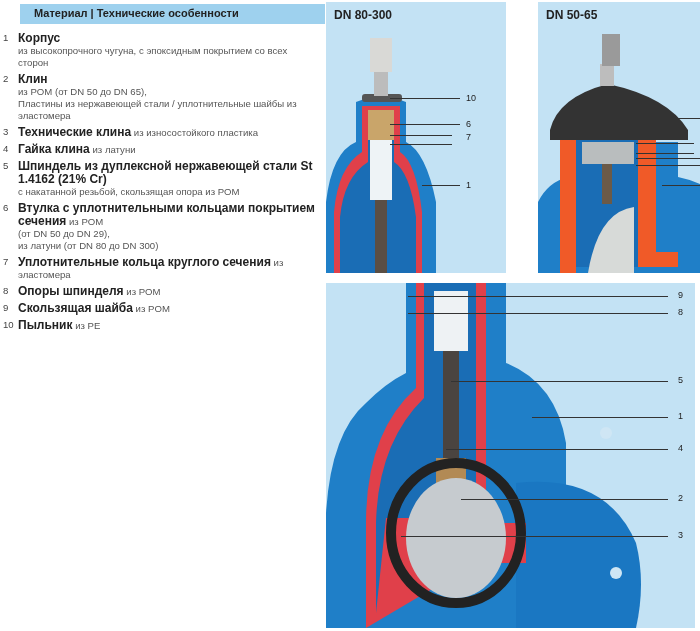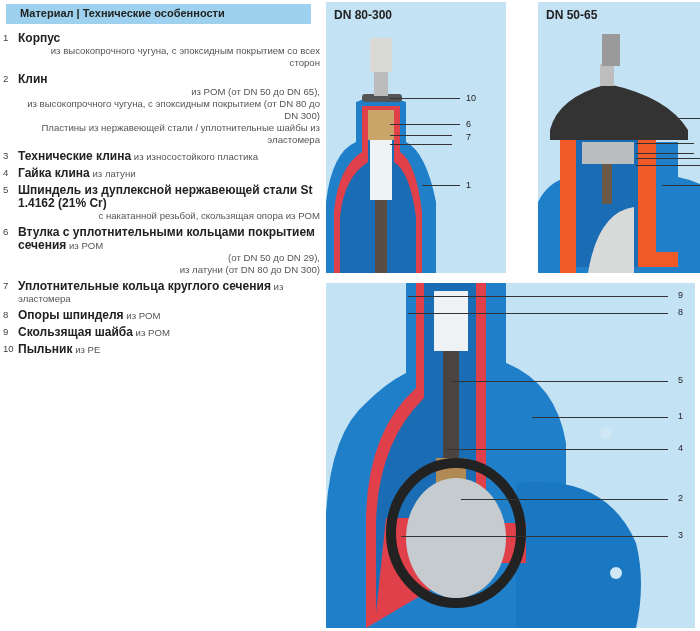--- a/index.html
+++ b/index.html
@@ -1,39 +1,39 @@
 <!DOCTYPE html>
 <html><head>
 <meta charset="utf-8">
 <style>
   html,body{margin:0;padding:0;background:#fff;}
   body{width:700px;height:631px;position:relative;overflow:hidden;font-family:"Liberation Sans",sans-serif;color:#333;}
-  .header{position:absolute;left:6px;top:4px;width:305px;height:20px;background:#9ed1ee;}
+  .header{position:absolute;left:20px;top:4px;width:305px;height:20px;background:#9ed1ee;}
   .header span{position:absolute;left:14px;top:3px;font-size:11px;font-weight:bold;color:#222;}
   .list{position:absolute;left:0;top:32px;width:320px;font-size:9.6px;line-height:12px;}
   .item{position:relative;padding-left:18px;margin-bottom:4px;}
   .item .num{position:absolute;left:3px;top:0;color:#444;}
   .item b{color:#222;font-size:12px;}
   .item .rest{color:#555;margin-top:48px;}
-  .item .line{color:#555;display:block;text-align:right;}
+  .item .line{color:#555;display:block;}
   .panel{position:absolute;background:#c3e2f4;overflow:hidden;}
   .panel-title{position:absolute;left:8px;top:6px;font-size:12px;font-weight:bold;color:#222;}
   .lbl{position:absolute;font-size:9px;color:#222;}
   .ln{position:absolute;height:1px;background:#333;}
 </style>
 </head>
 <body>
 
 <div class="header">
   <span>Материал | Технические особенности</span>
 </div>
 
 <div class="list">
   <div class="item"><span class="num">1</span><b>Корпус</b><span class="line">из высокопрочного чугуна, с эпоксидным покрытием со всех сторон</span></div>
-  <div class="item"><span class="num">2</span><b>Клин</b><span class="line">из POM (от DN 50 до DN 65),</span><span class="line">из высокопрочного чугуна, с эпоксидным покрытием (от DN 80 до DN 300)</span><span class="line">Пластины из нержавеющей стали / уплотнительные шайбы из эластомера</span></div>
+  <div class="item"><span class="num">2</span><b>Клин</b><span class="line">из POM (от DN 50 до DN 65),</span><span class="line">Пластины из нержавеющей стали / уплотнительные шайбы из эластомера</span></div>
   <div class="item"><span class="num">3</span><b>Технические клина</b><span class="rest"> из износостойкого пластика</span></div>
   <div class="item"><span class="num">4</span><b>Гайка клина</b><span class="rest"> из латуни</span></div>
   <div class="item"><span class="num">5</span><b>Шпиндель из дуплексной нержавеющей стали St 1.4162 (21% Cr)</b><span class="line">с накатанной резьбой, скользящая опора из POM</span></div>
   <div class="item"><span class="num">6</span><b>Втулка с уплотнительными кольцами покрытием сечения</b><span class="rest"> из POM</span><span class="line">(от DN 50 до DN 29),</span><span class="line">из латуни (от DN 80 до DN 300)</span></div>
   <div class="item"><span class="num">7</span><b>Уплотнительные кольца круглого сечения</b><span class="rest"> из эластомера</span></div>
   <div class="item"><span class="num">8</span><b>Опоры шпинделя</b><span class="rest"> из POM</span></div>
   <div class="item"><span class="num">9</span><b>Скользящая шайба</b><span class="rest"> из POM</span></div>
   <div class="item"><span class="num">10</span><b>Пыльник</b><span class="rest"> из PE</span></div>
 </div>
 

